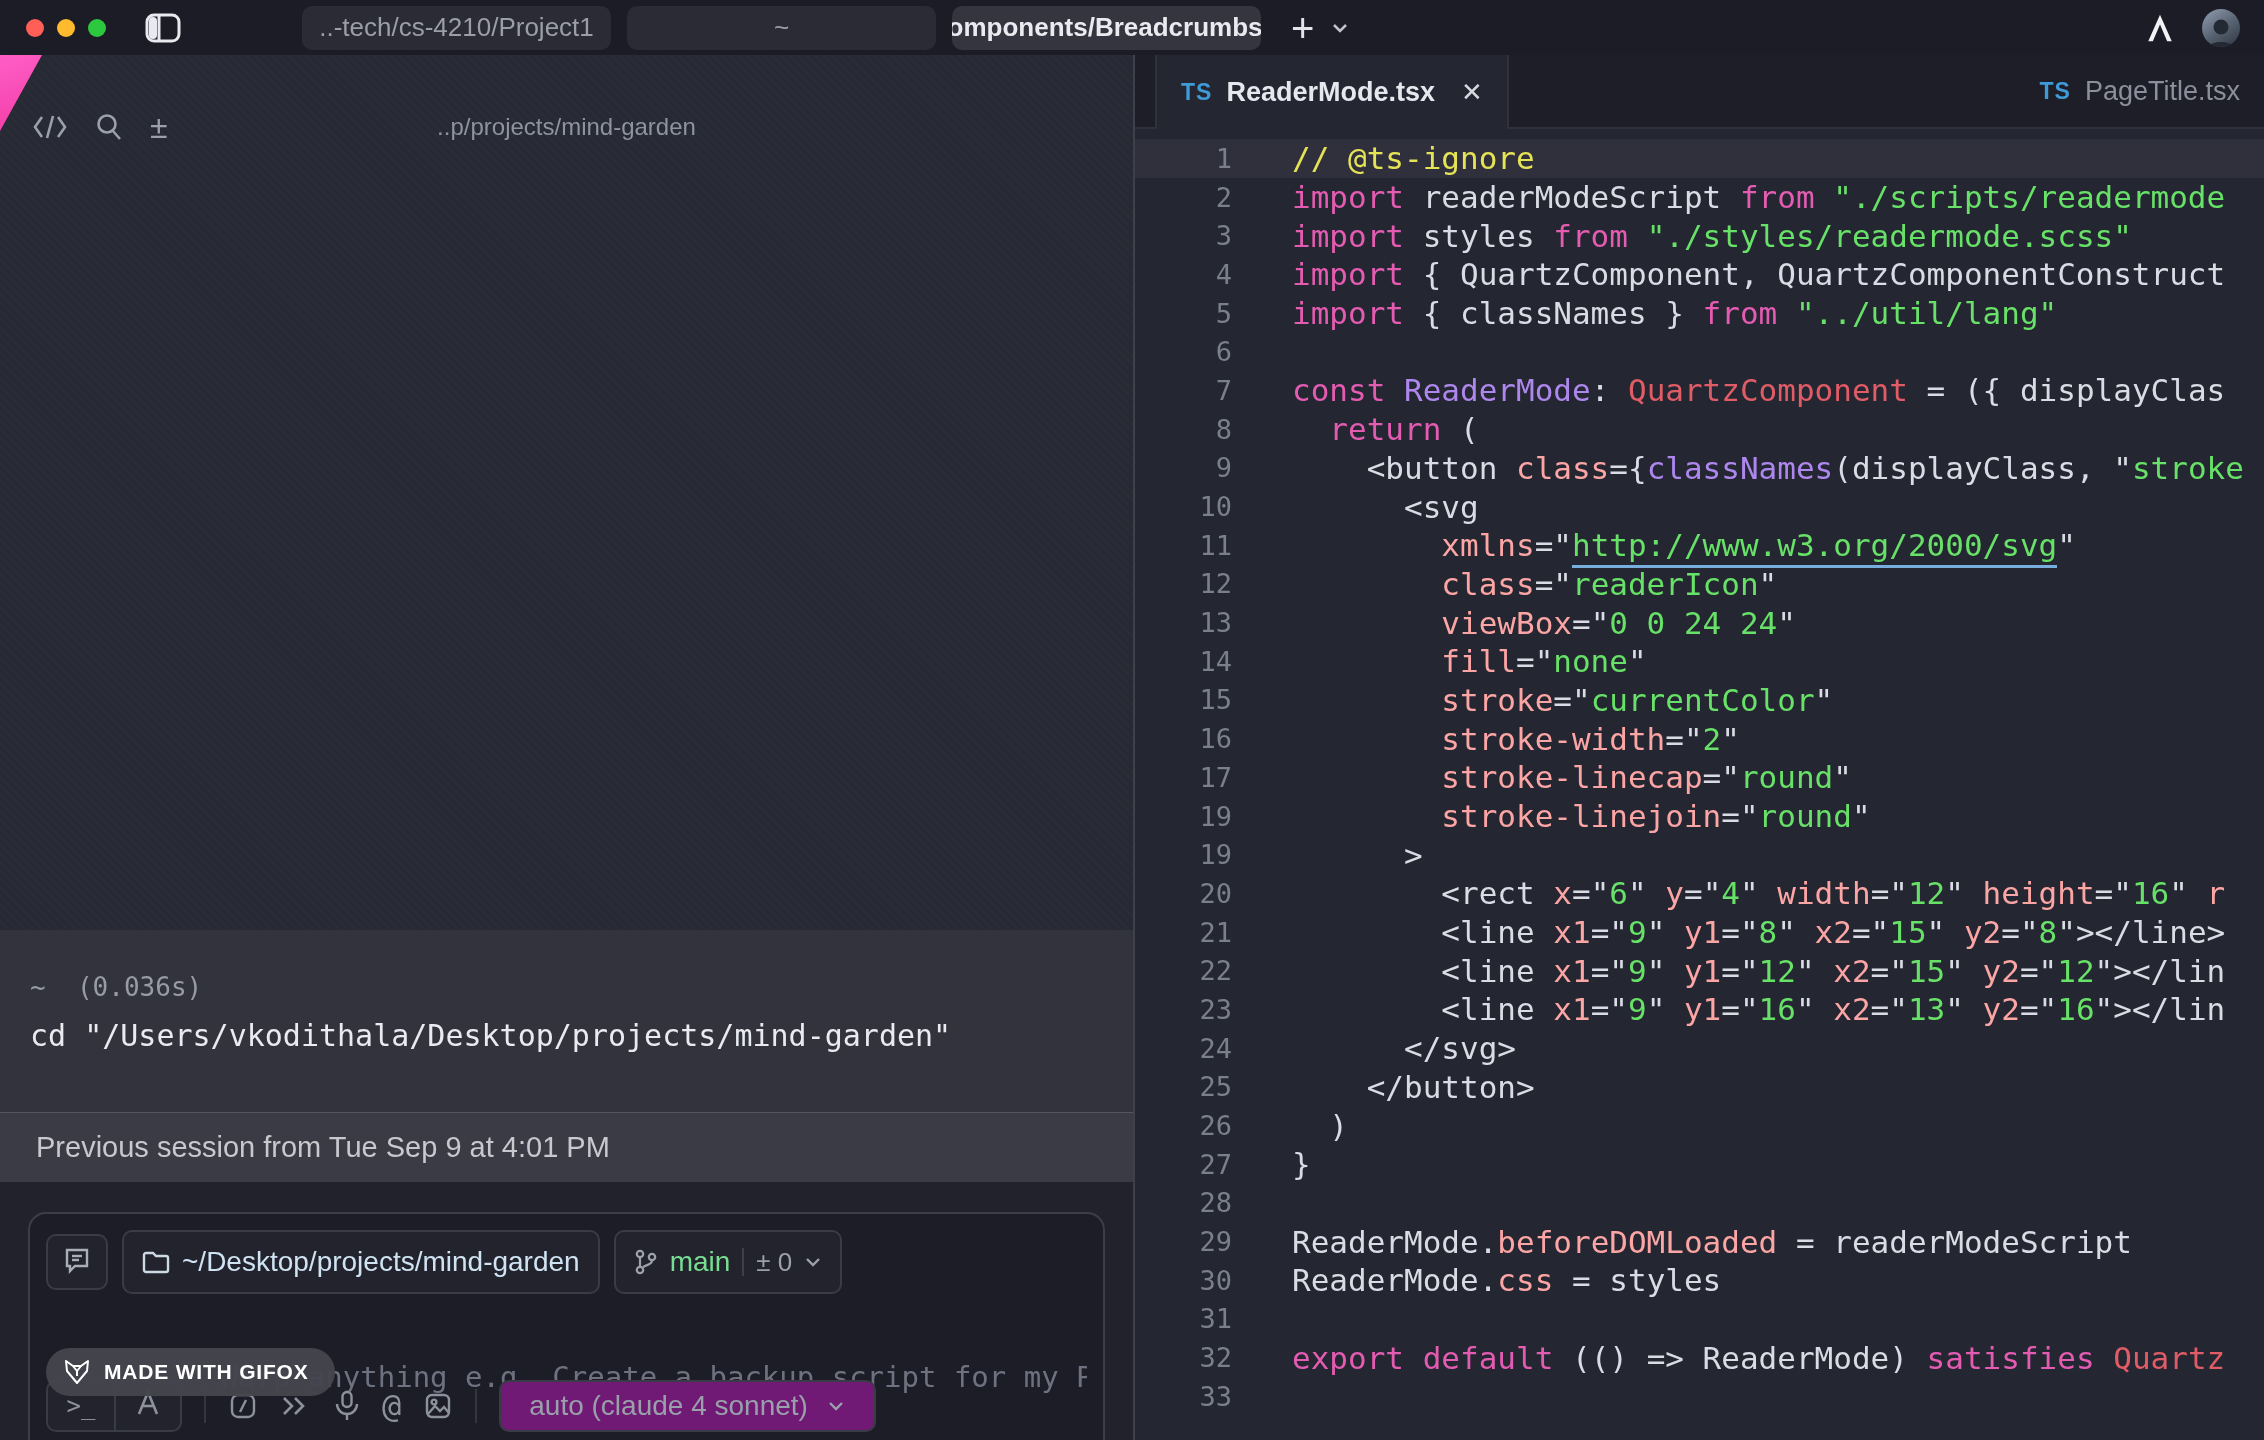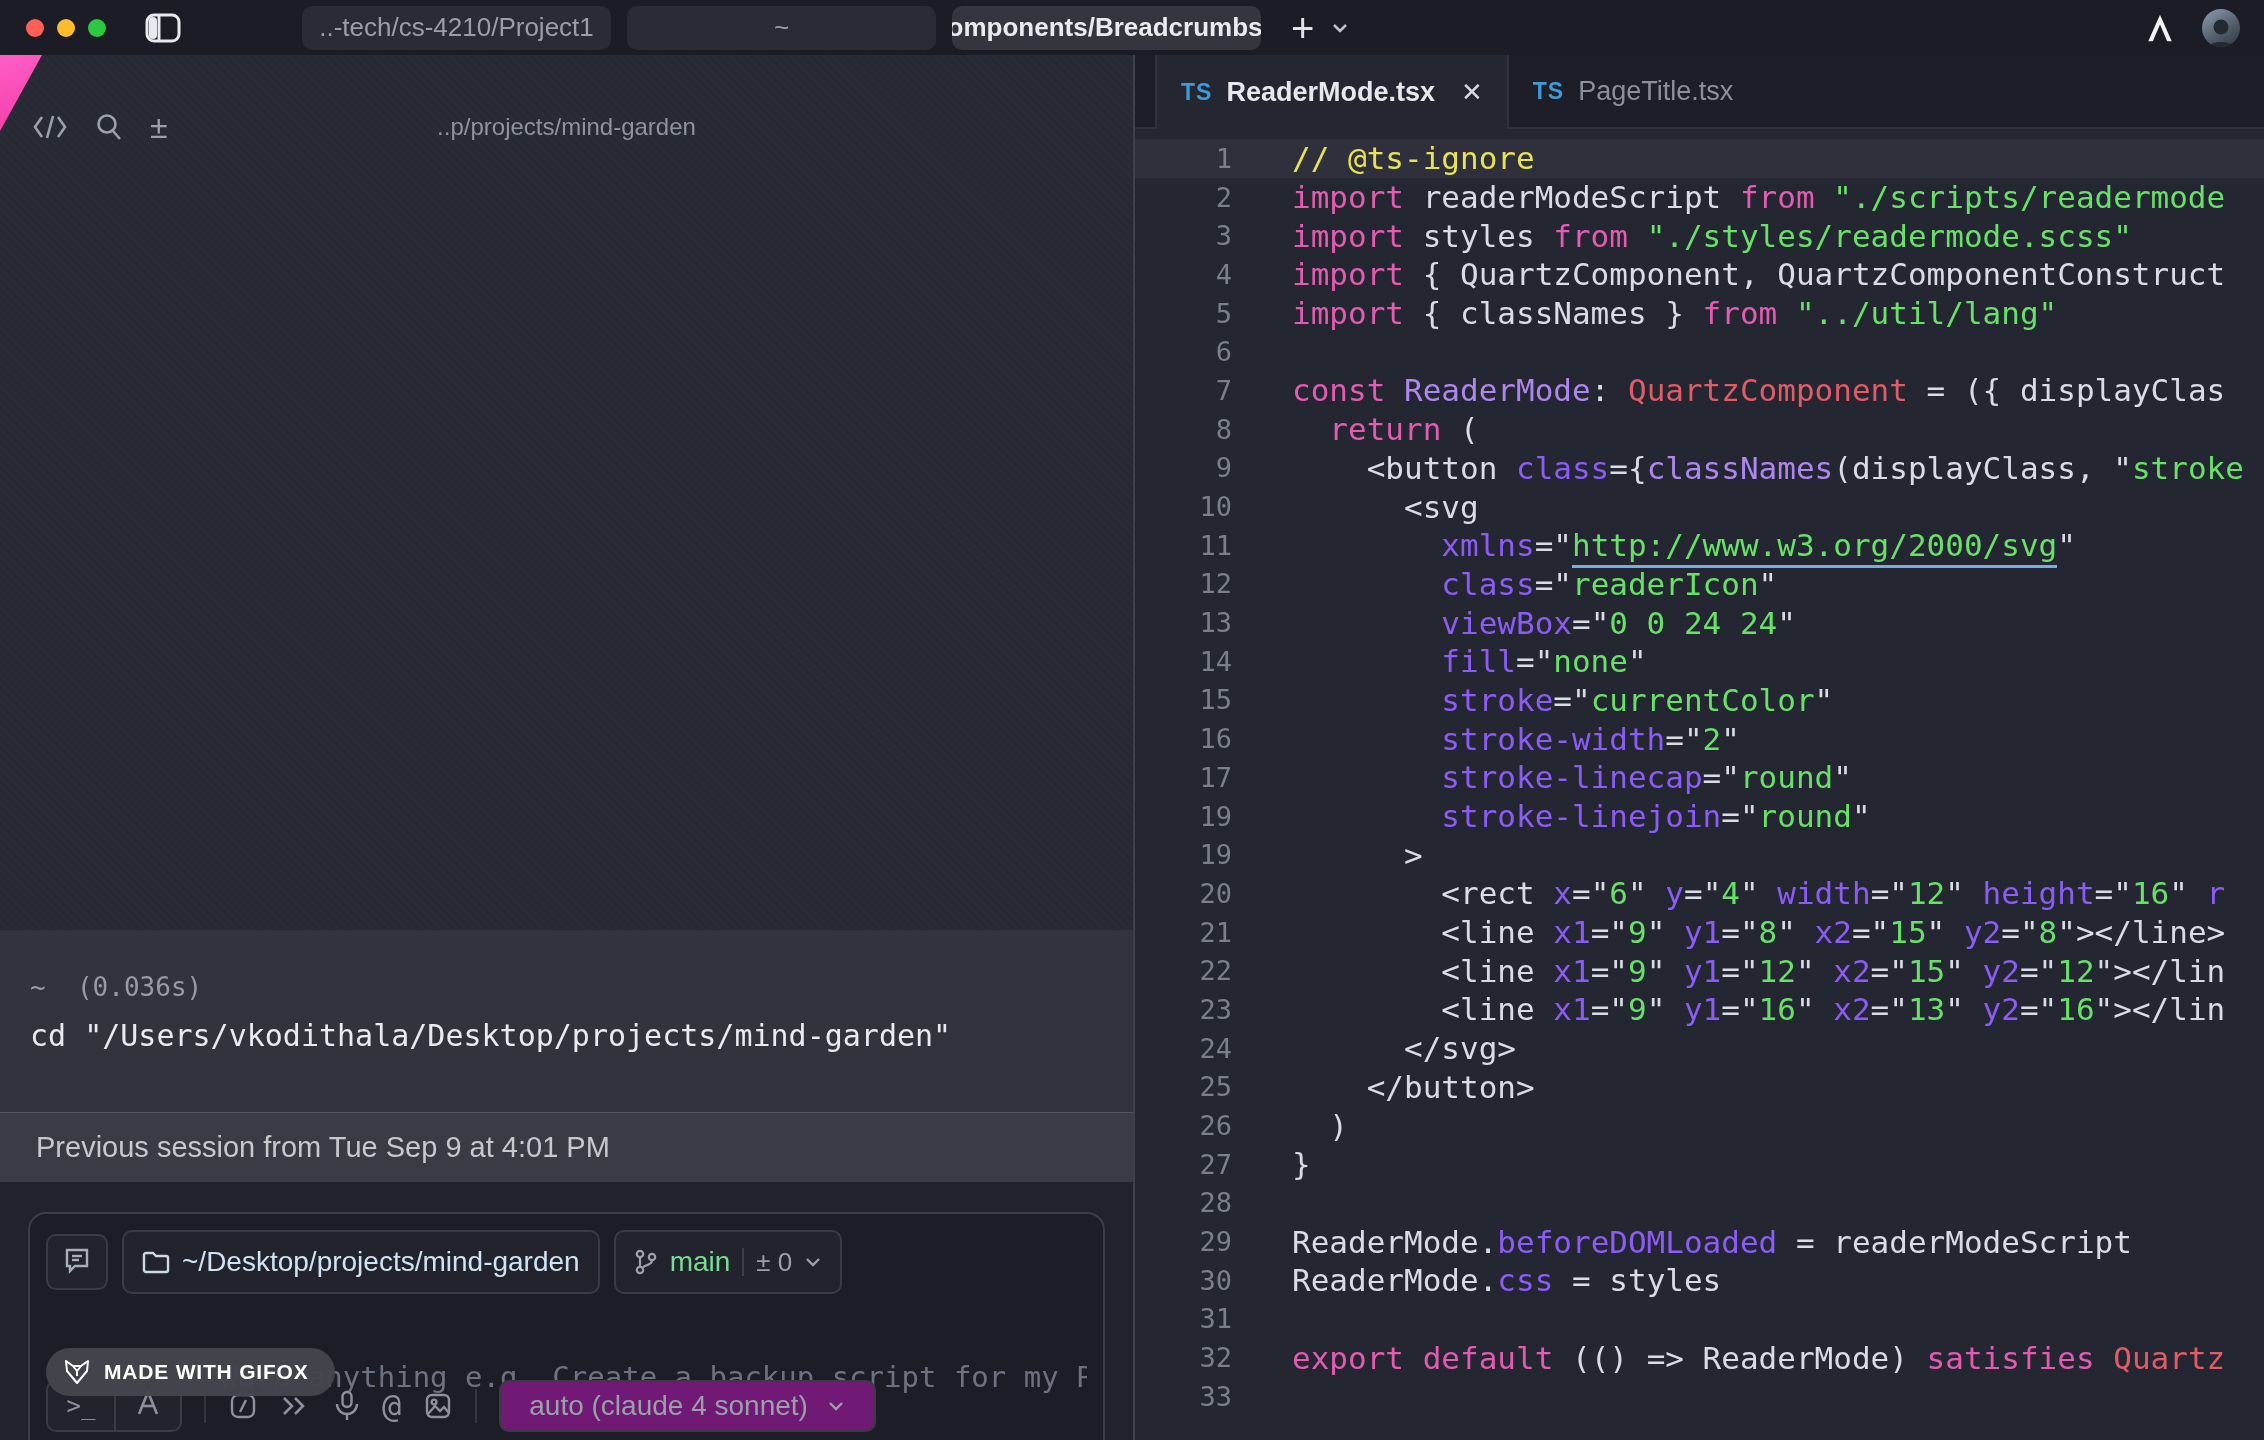--- a/index.html
+++ b/index.html
@@ -84,39 +84,39 @@
     color:#9aa0ab; background:#701a75; white-space:nowrap; }
   .gifox-badge { position:absolute; left:16px; top:134px; height:48px;
     background:rgba(68,69,77,0.96); border-radius:26px; display:flex;
     align-items:center; gap:12px; padding:0 26px 0 16px; color:#ffffff; z-index:3; }
   .gifox-label { font-size:21px; font-weight:700; letter-spacing:0.8px; }
 
   
   .editor-pane { flex:1; background:#242631; border-left:2px solid #3e404a;
     display:flex; flex-direction:column; overflow:hidden; }
   .ed-tabbar { height:74px; background:#1d1e28; border-bottom:2px solid #30313b;
-    display:flex; align-items:stretch; padding-left:20px; flex-shrink:0; }
+    display:flex; align-items:stretch; padding-left:20px; flex-shrink:0;justify-content:space-between; }
   .ed-tab { display:flex; align-items:center; gap:14px; padding:0 24px;
     font-size:27px; color:#8c909c; white-space:nowrap; }
   .ed-tab.active { background:#242631; border-left:2px solid #30313b;
     border-right:2px solid #30313b; margin-bottom:-2px; color:#e6e8ee; font-weight:700; }
   .ts-badge { color:#3f9bd8; font-weight:700; font-size:23px; letter-spacing:1px; }
   .ed-close { color:#d6d9e0; font-size:26px; margin-left:12px; font-weight:400; }
 
   .ed-code { padding-top:10px; overflow:hidden; }
   .cl { display:flex; align-items:center; height:38.7px; }
   .cl.hl { background:#2f303b; }
   .ln { width:97px; text-align:right; font-family:"DejaVu Sans Mono", monospace;
     font-size:27px; color:#7b7f8b; flex-shrink:0; }
   .ct { margin-left:60px; font-family:"DejaVu Sans Mono", monospace; font-size:31px;
     white-space:pre; color:#d9dce4; }
   .tk-pl { color:#d9dce4; }
   .tk-kw { color:#e35cb2; }
   .tk-st { color:#68e168; }
-  .tk-at { color:#8b5cf6; }
+  .tk-at { color:#fca5a5; }
   .tk-ty { color:#e05c66; }
   .tk-fn { color:#ae87ed; }
   .tk-cm { color:#e5e356; }
   .tk-url { color:#68e168; border-bottom:3px solid #78aede; padding-bottom:2px; }
 </style>
 </head>
 <body>
 
 <div class="titlebar">
   <div class="lights">

